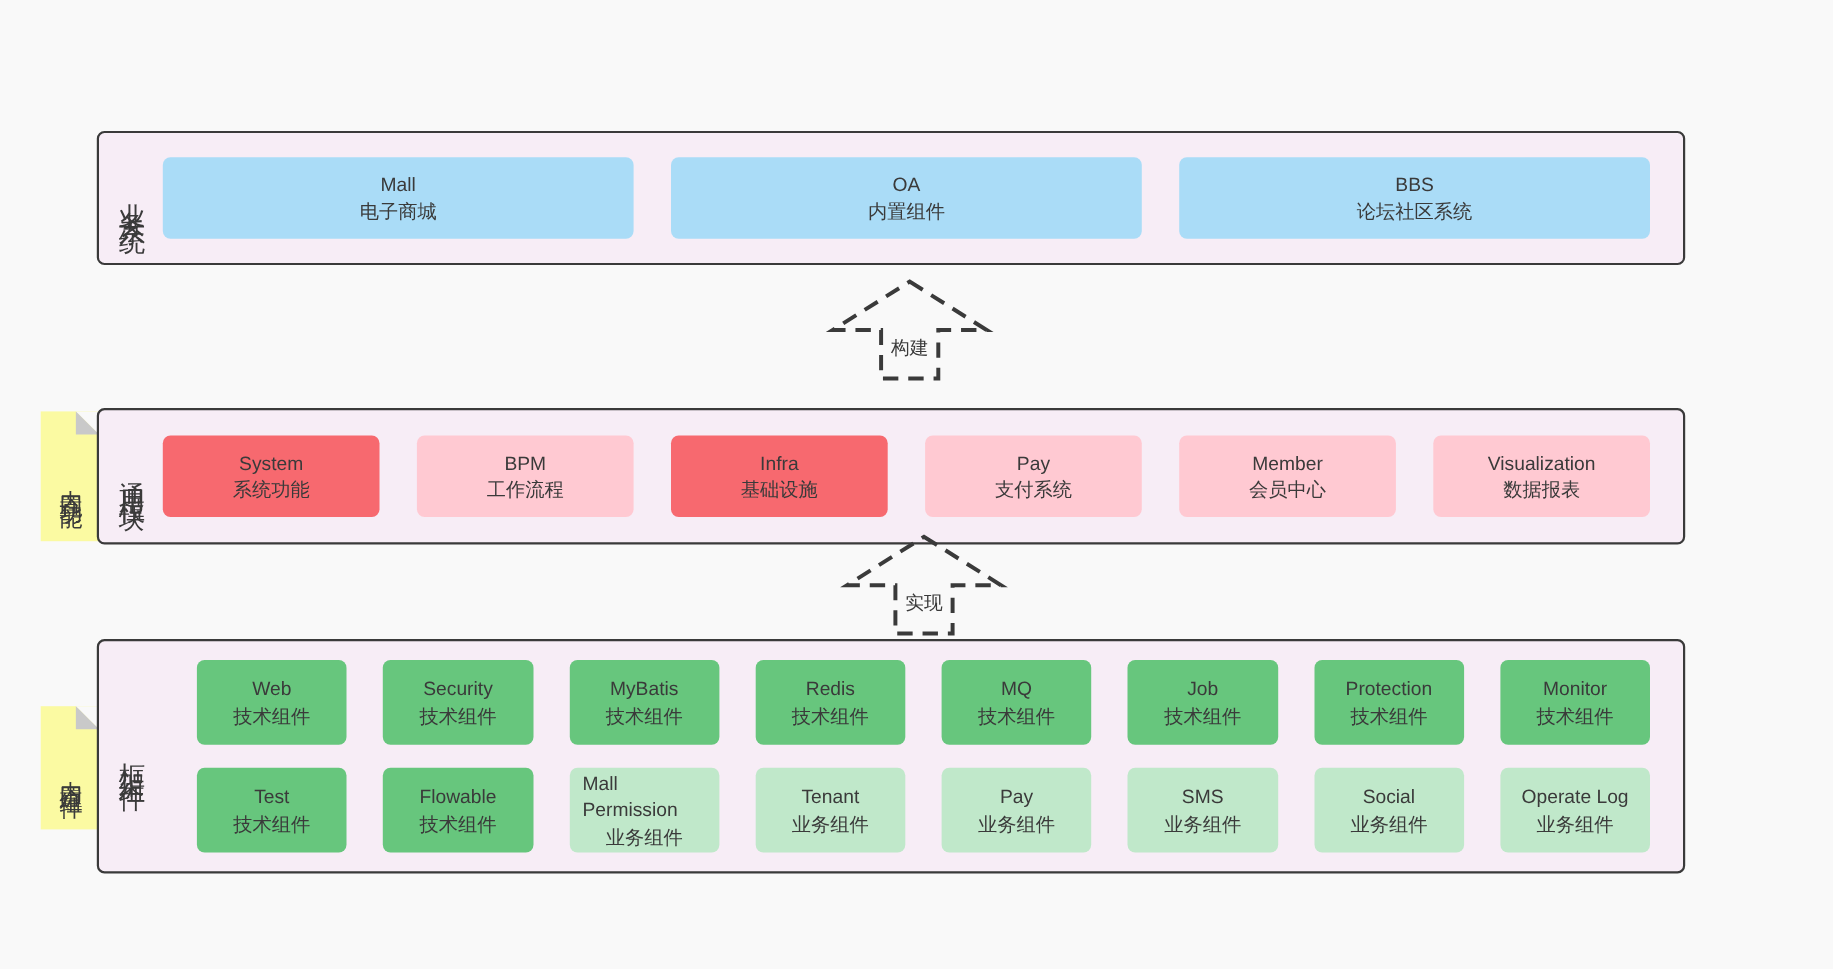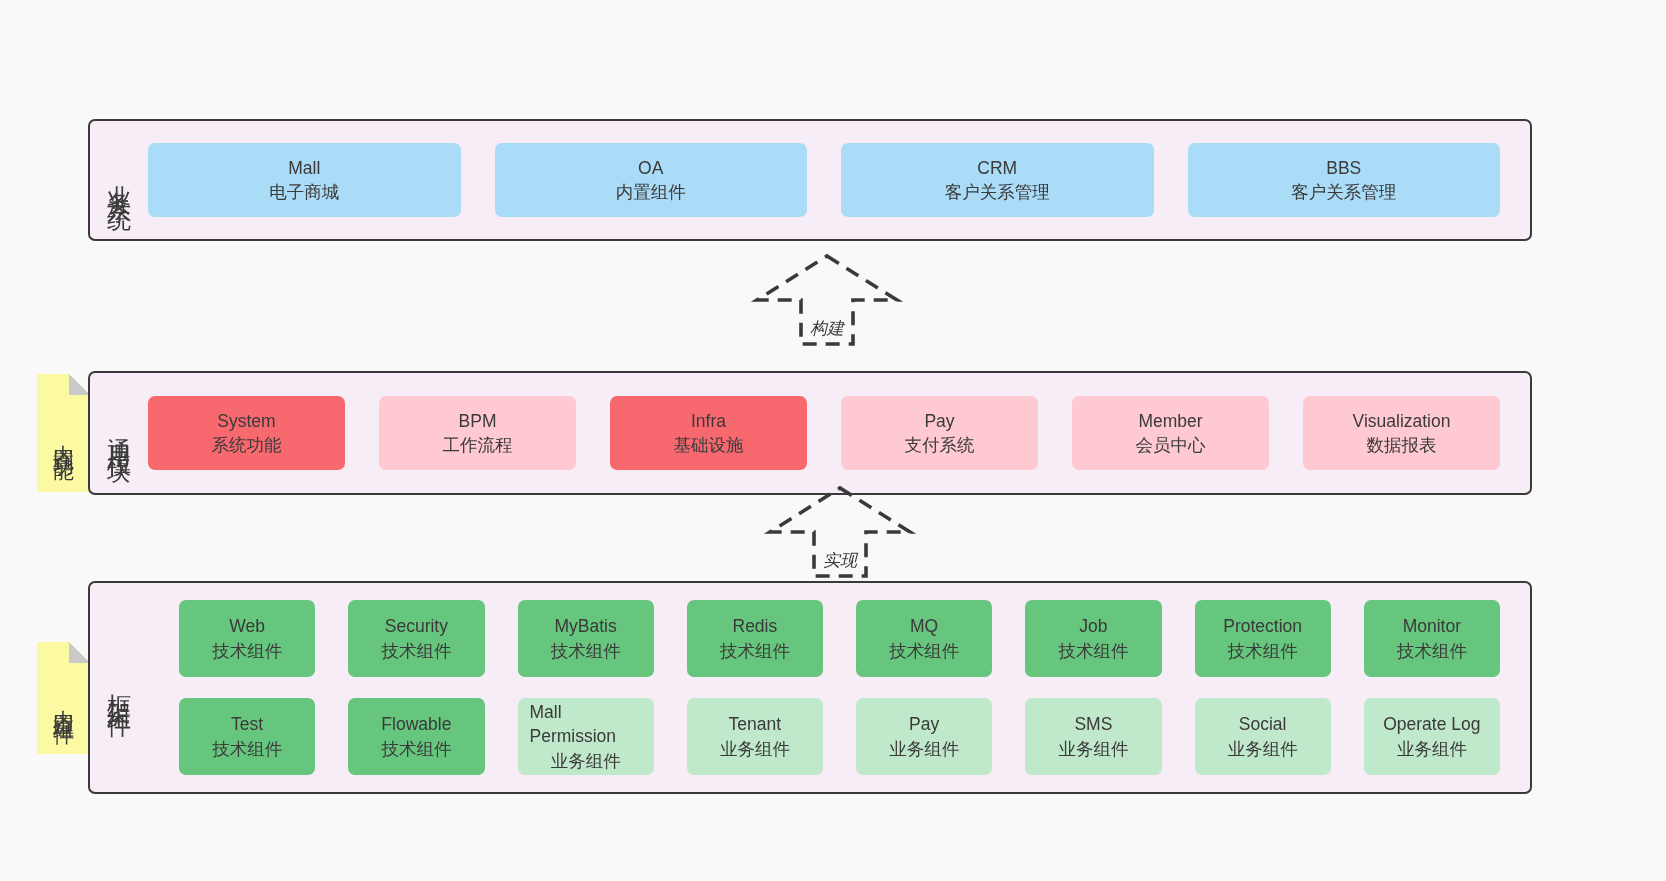--- a/index.html
+++ b/index.html
@@ -67,49 +67,44 @@
   }
   .sticky-text{
     writing-mode:vertical-rl; text-orientation:upright;
     font-size:21px; letter-spacing:5px; color:var(--text); padding-top:10px;
   }
 
   
   .arrow{position:absolute; width:160px; height:96px; z-index:3;}
   .arrow svg{position:absolute; inset:0; overflow:visible;}
   .arrow-chip{
-    position:absolute; left:50%; top:64px; transform:translateX(-50%);
+    position:absolute; left:50%; top:52px; transform:translateX(-50%);
     background:var(--page-bg); padding:1px 5px; font-size:17px; color:var(--text);
     white-space:nowrap;
-    font-style:italic;
   }
 </style>
 </head>
 <body>
 
 <div class="canvas">
 
   <section class="band" style="top:119px;height:122px;">
     <div class="band-label">业务系统</div>
     <div class="band-content">
         <div class="box blue">
           <div>Mall</div>
           <div>电子商城</div>
         </div>
         <div class="box blue">
           <div>OA</div>
           <div>内置组件</div>
         </div>
         <div class="box blue">
-          <div>CRM</div>
-          <div>客户关系管理</div>
-        </div>
-        <div class="box blue">
           <div>BBS</div>
-          <div>客户关系管理</div>
+          <div>论坛社区系统</div>
         </div>
       </div>
   </section>
 
   <div class="arrow" style="left:747px;top:252px;">
     <svg viewBox="0 0 160 96">
       <polygon points="80,4 150,48 106,48 106,92 54,92 54,48 10,48" fill="none" stroke="#3a3a3a" stroke-width="3.6" stroke-dasharray="14 9"></polygon>
     </svg>
     <span class="arrow-chip">构建</span>
   </div>

